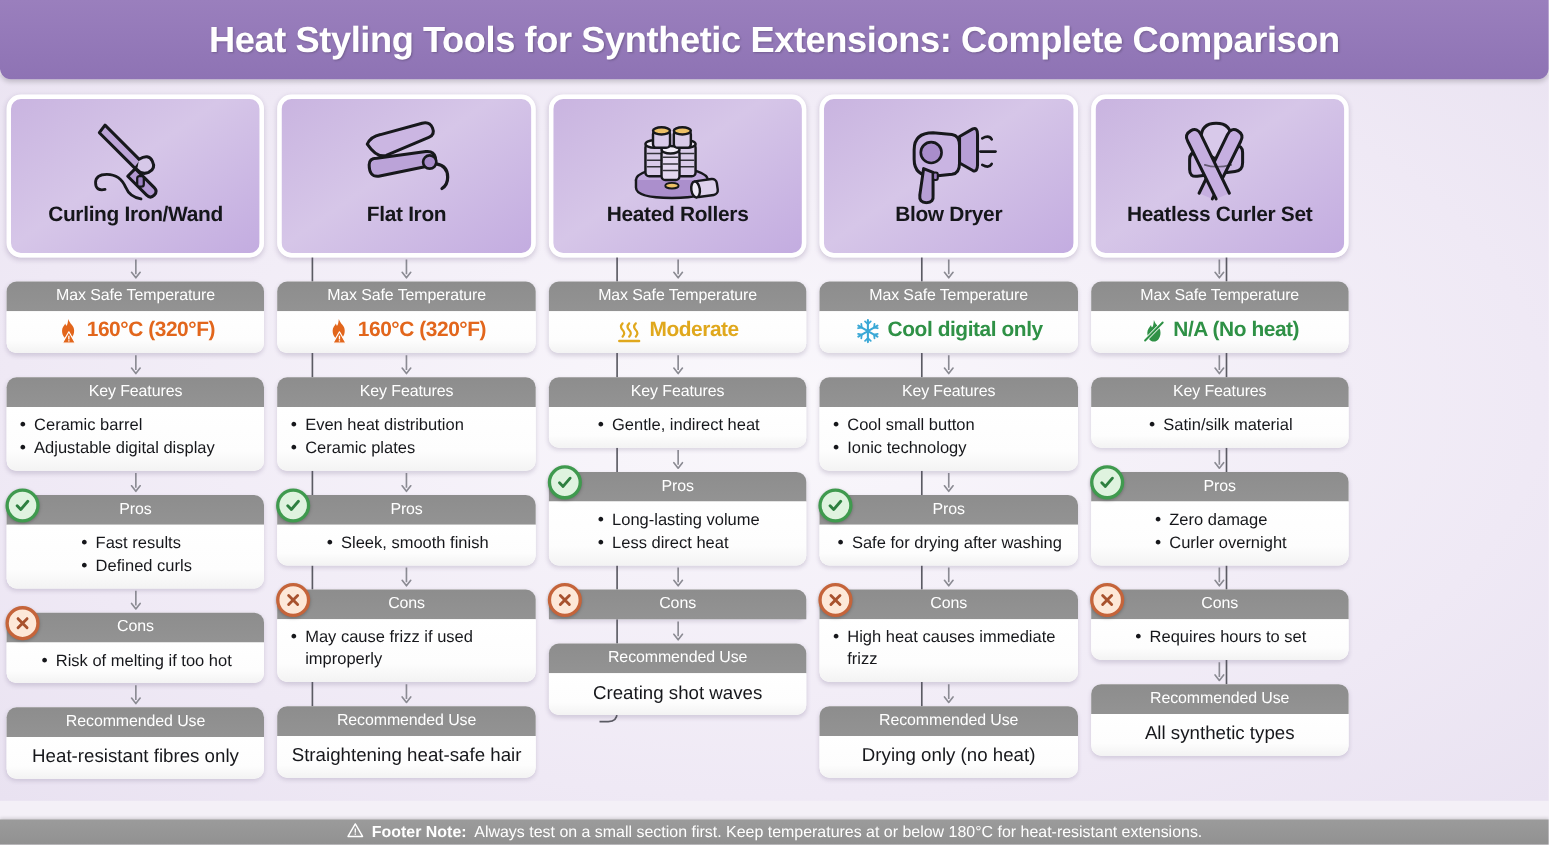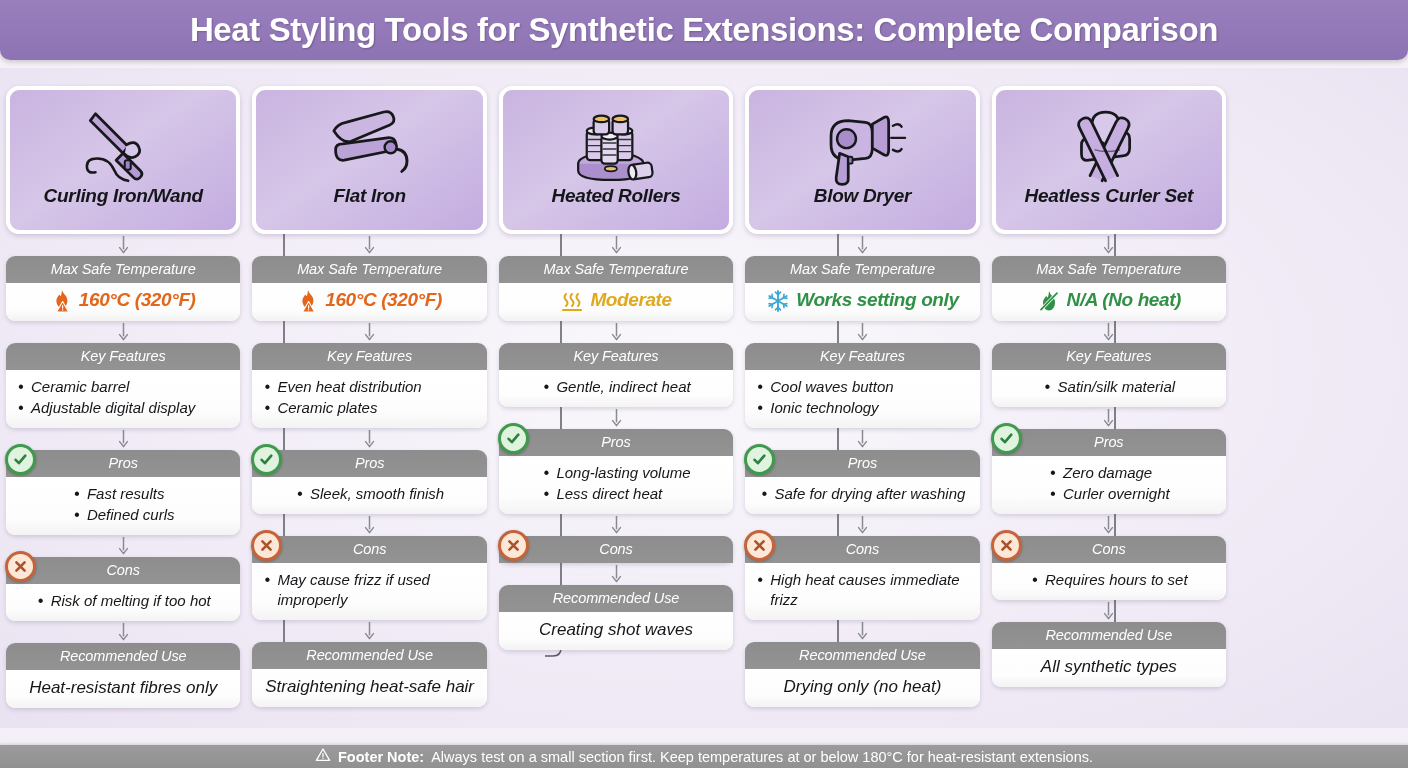--- a/index.html
+++ b/index.html
@@ -8,21 +8,21 @@
     font-family: "Liberation Sans", sans-serif;
     overflow: hidden;
   }
   body {
     background: #f4f0f7;
     position: relative;
   }
 
   
   #header {
-    height: 60px;
+    height: 72px;
     background: linear-gradient(180deg,#9a7fbd 0%, #8e73b4 100%);
     border-bottom-left-radius: 10px;
     border-bottom-right-radius: 10px;
     display: flex; align-items: center; justify-content: center;
     box-shadow: 0 2px 5px rgba(0,0,0,.18);
     position: relative; z-index: 5;
   }
   #header .title {
     color: #ffffff;
     font-size: 33px;
@@ -38,21 +38,20 @@
     top: 68px; left: 0; right: 0; bottom: 40px;
     background: radial-gradient(ellipse at 50% 45%, #faf8fc 0%, #efe9f5 70%, #e9e2f1 100%);
   }
   #connectors { position:absolute; inset:0; width:100%; height:100%; pointer-events:none; z-index:1;}
 
   #columns {
     position: absolute;
     top: 18px; left: 0; width: 1232px;
     display: flex;
     z-index: 2;
-    font-style: italic;
   }
   .column {
     width: 281.6px;
     padding: 0 6px;
     display: flex; flex-direction: column; align-items: stretch;
   }
 
   
   .tool-card {
     background: linear-gradient(145deg,#c9b4e0 0%, #d6c6e8 45%, #c3ace0 100%);
@@ -542,38 +541,38 @@
        <span class="temp-ico">
                 <svg width="24" height="24" viewBox="0 0 24 24">
         <g stroke="#3aa8d6" stroke-width="1.9" stroke-linecap="round">
           <path d="M12 2 v20 M3.3 7 L20.7 17 M3.3 17 L20.7 7"></path>
           <path d="M12 5.6 L9.4 3.2 M12 5.6 L14.6 3.2 M12 18.4 L9.4 20.8 M12 18.4 L14.6 20.8" stroke-width="1.6"></path>
           <path d="M6.4 8.8 L3.1 9.4 M6.4 8.8 L6.0 5.4 M17.6 15.2 L20.9 14.6 M17.6 15.2 L18.0 18.6" stroke-width="1.6"></path>
           <path d="M6.4 15.2 L6.0 18.6 M6.4 15.2 L3.1 14.6 M17.6 8.8 L18.0 5.4 M17.6 8.8 L20.9 9.4" stroke-width="1.6"></path>
         </g>
       </svg>
               </span>
-       <span class="temp-text" style="color:#2f9146">Works setting only</span>
+       <span class="temp-text" style="color:#2f9146">Cool digital only</span>
      </div>
           </div>
     </div>
     <div class="vstep">
           <svg width="13" height="20" viewBox="0 0 13 20">
    <path d="M6.5 1 V14.4" stroke="#8b8b93" stroke-width="1.5" fill="none"></path>
    <path d="M2.6 12.6 L6.5 17.6 L10.4 12.6" fill="none" stroke="#8b8b93" stroke-width="1.5" stroke-linecap="round" stroke-linejoin="round"></path>
  </svg>
         </div>
 
     <div class="section">
 
     <div class="sec-head">Key Features</div>
     <div class="sec-body">
             <div class="">
               <ul>
-                <li>Cool waves button</li>
+                <li>Cool small button</li>
                 <li>Ionic technology</li>
               </ul>
             </div>
           </div>
   </div>
     <div class="vstep">
           <svg width="13" height="20" viewBox="0 0 13 20">
    <path d="M6.5 1 V14.4" stroke="#8b8b93" stroke-width="1.5" fill="none"></path>
    <path d="M2.6 12.6 L6.5 17.6 L10.4 12.6" fill="none" stroke="#8b8b93" stroke-width="1.5" stroke-linecap="round" stroke-linejoin="round"></path>
  </svg>

